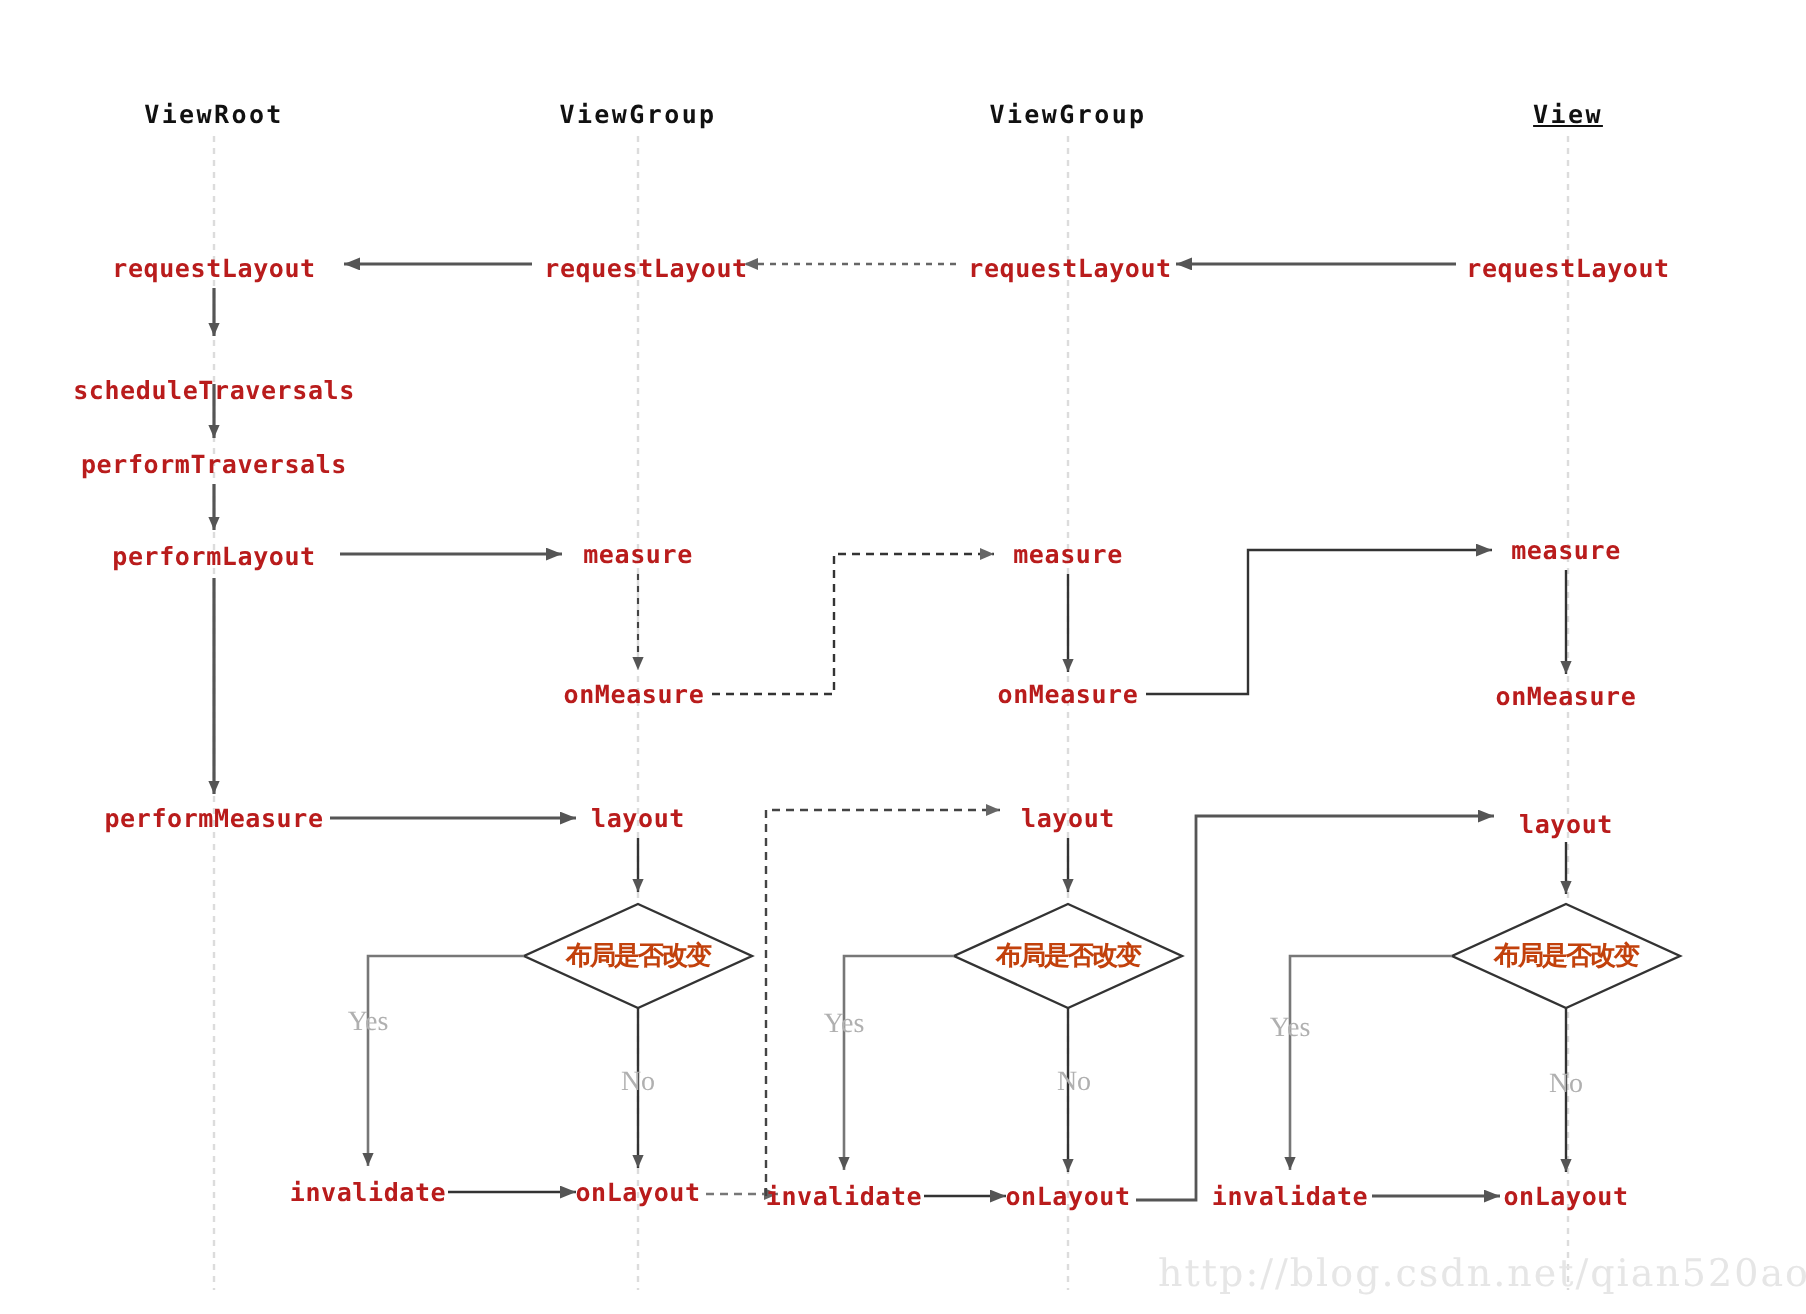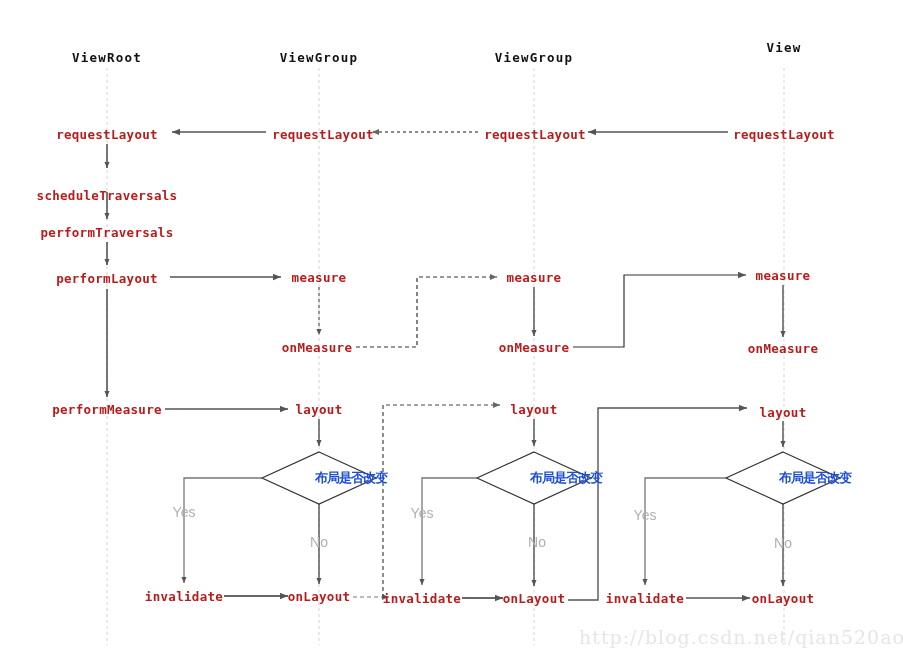--- a/index.html
+++ b/index.html
@@ -43,37 +43,36 @@
     font-size: 12.5px;
     font-weight: bold;
     color: #111111;
     letter-spacing: 1.2px;
     z-index: 5;
   }
   .branch-label {
     position: absolute;
     transform: translate(-50%, -50%);
     white-space: nowrap;
-    font-family: Liberation Sans, sans-serif;
+    font-family: Liberation Serif, serif;
     font-size: 14px;
     font-weight: normal;
     color: #b0b0b0;
     z-index: 5;
   }
   .decision-text {
     position: absolute;
     transform: translate(-50%, -50%);
     white-space: nowrap;
     font-family: Liberation Mono, monospace;
     font-size: 13px;
     font-weight: bold;
-    color: #1d4ed8;
+    color: #c2410c;
     letter-spacing: -1px;
     z-index: 6;
-    margin-left: 32px;
   }
   .watermark {
     position: absolute;
     transform: translate(-50%, -50%);
     white-space: nowrap;
     font-family: "DejaVu Serif", "Liberation Serif", serif;
     font-size: 19px;
     color: #e6e6e6;
     letter-spacing: 1px;
     z-index: 4;
@@ -215,21 +214,21 @@
       <line x1="783" y1="504" x2="783" y2="586" stroke="#333333" stroke-width="1.2" marker-end="url(#arrowSmall)"></line>
     </g>
     <g>
       <line x1="686" y1="598" x2="750" y2="598" stroke="#555555" stroke-width="1.4" marker-end="url(#arrowSolid)"></line>
     </g>
   </svg>
 
   <div class="lifeline-header" style="left:107px; top:57px;">ViewRoot</div>
   <div class="lifeline-header" style="left:319px; top:57px;">ViewGroup</div>
   <div class="lifeline-header" style="left:534px; top:57px;">ViewGroup</div>
-  <div class="lifeline-header" style="left:784px; top:47px;">View</div>
+  <div class="lifeline-header" style="left:784px; top:57px;text-decoration:underline;">View</div>
 
   <div class="node" style="left:107px; top:134px;">requestLayout</div>
   <div class="node" style="left:107px; top:195px;">scheduleTraversals</div>
   <div class="node" style="left:107px; top:232px;">performTraversals</div>
   <div class="node" style="left:107px; top:278px;">performLayout</div>
   <div class="node" style="left:107px; top:409px;">performMeasure</div>
 
   <div class="node" style="left:323px; top:134px;">requestLayout</div>
   <div class="node" style="left:319px; top:277px;">measure</div>
   <div class="node" style="left:317px; top:347px;">onMeasure</div>

